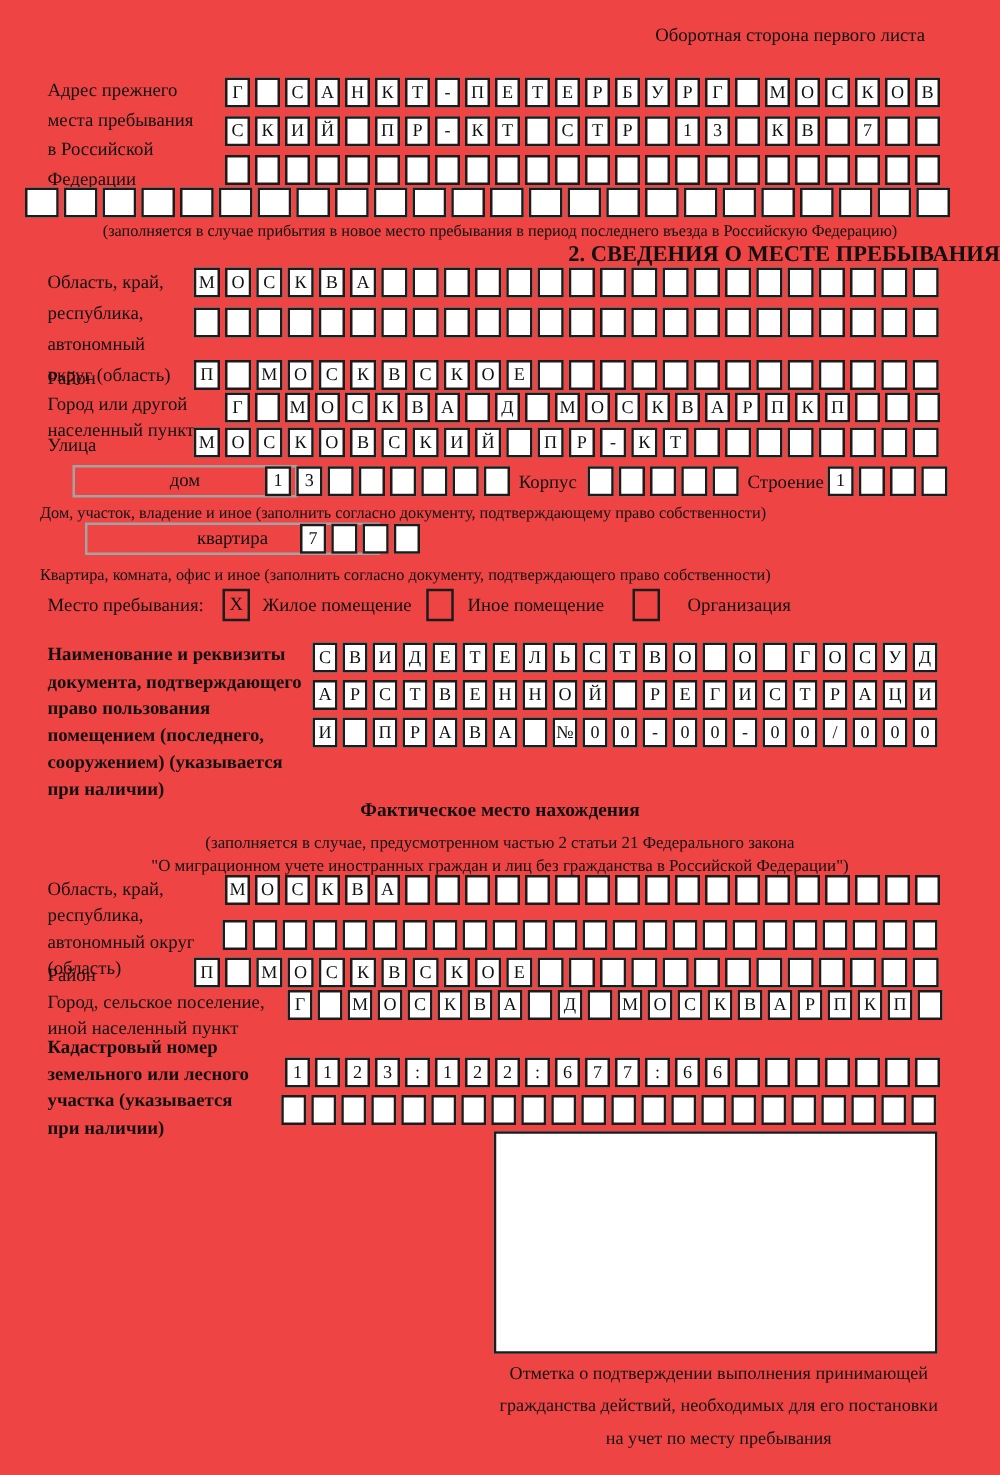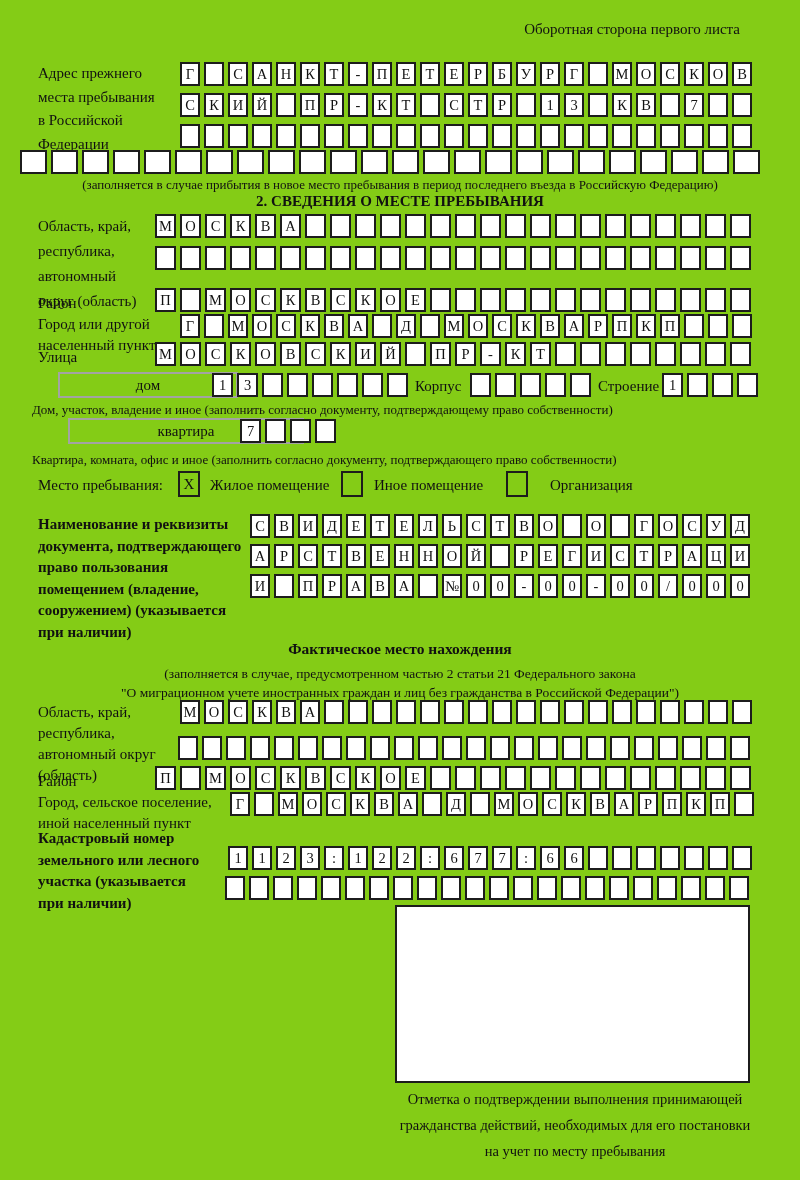--- a/index.html
+++ b/index.html
@@ -1,16 +1,16 @@
 <!DOCTYPE html>
 <html><head>
 <meta charset="utf-8">
 <style>
   html,body{margin:0;padding:0;background:#fff;}
-  #page{position:relative;width:800px;height:1180px;margin:0 auto;background:#84cc16;
+  #page{position:relative;width:800px;height:1180px;margin:0 auto;background:#ef4444;
         font-family:"Liberation Serif","DejaVu Serif",serif;color:#111;overflow:hidden;}
   .abs{position:absolute;}
   .lbl{font-size:15px;line-height:23px;white-space:nowrap;}
   .cap{font-size:13px;white-space:nowrap;}
   .center{text-align:center;width:800px;left:0;}
   .bold{font-weight:bold;}
   .row{display:flex;gap:4px;}
   .cell{box-sizing:border-box;border:2px solid #1c1c1c;background:#fff;
         display:flex;align-items:center;justify-content:center;
         font-size:14.5px;font-family:"Liberation Serif",serif;}
@@ -140,21 +140,21 @@
       <span class="cell"></span>
       <span class="cell"></span>
       <span class="cell"></span>
       <span class="cell"></span>
       <span class="cell"></span>
       <span class="cell"></span>
       <span class="cell"></span>
     </div>
   <div class="abs cap center" style="top:177px;">(заполняется в случае прибытия в новое место пребывания в период последнего въезда в Российскую Федерацию)</div>
 
-  <div class="abs bold center" style="top:193px;font-size:15px;">2. СВЕДЕНИЯ О МЕСТЕ ПРЕБЫВАНИЯ</div>
+  <div class="abs bold center" style="top:193px;font-size:18px;text-align:right;">2. СВЕДЕНИЯ О МЕСТЕ ПРЕБЫВАНИЯ</div>
 
   <div class="abs lbl lh25" style="top:214px;left:38px;">
     <div>Область, край,</div>
     <div>республика,</div>
     <div>автономный</div>
     <div>округ (область)</div>
   </div>
   <div class="abs row g25" style="top:214px;left:155px;">
       <span class="cell">М</span>
       <span class="cell">О</span>
@@ -337,21 +337,21 @@
   <div class="abs lbl" style="top:474px;left:210px;">Жилое помещение</div>
   <div class="abs chk" style="top:471px;left:341px;"></div>
   <div class="abs lbl" style="top:474px;left:374px;text-align:center;">Иное помещение</div>
   <div class="abs chk" style="top:471px;left:506px;"></div>
   <div class="abs lbl" style="top:474px;left:550px;">Организация</div>
 
   <div class="abs lbl lh215" style="top:514px;left:38px;">
     <div>Наименование и реквизиты</div>
     <div>документа, подтверждающего</div>
     <div>право пользования</div>
-    <div>помещением (владение,</div>
+    <div>помещением (последнего,</div>
     <div>сооружением) (указывается</div>
     <div>при наличии)</div>
   </div>
   <div class="abs row g24" style="top:514px;left:250px;">
       <span class="cell">С</span>
       <span class="cell">В</span>
       <span class="cell">И</span>
       <span class="cell">Д</span>
       <span class="cell">Е</span>
       <span class="cell">Т</span>

